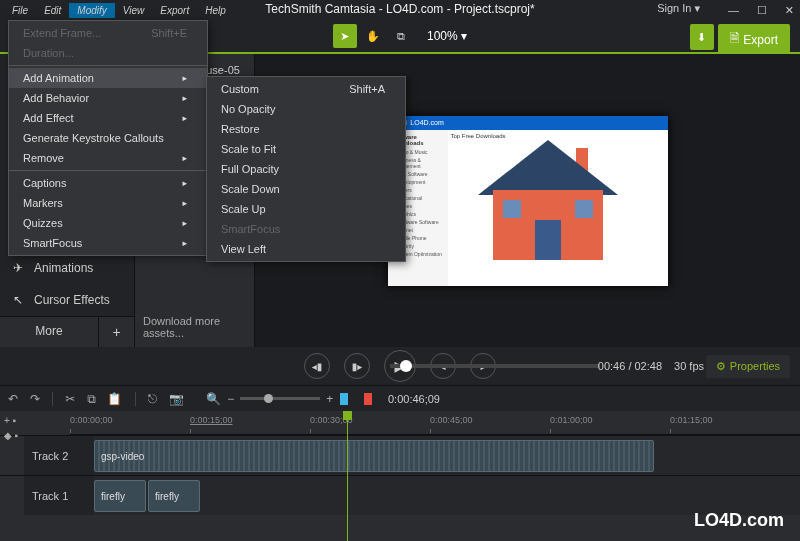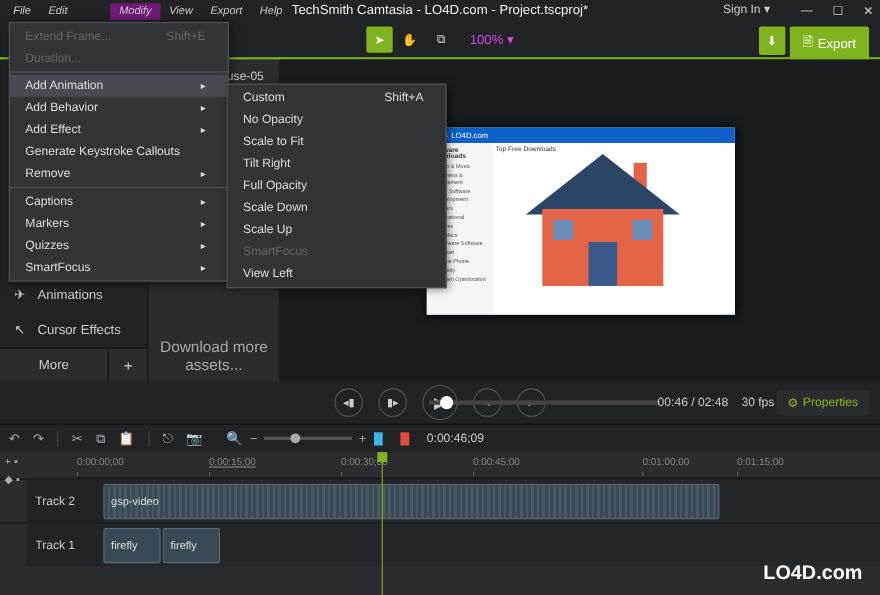--- a/index.html
+++ b/index.html
@@ -1,49 +1,49 @@
 <!DOCTYPE html>
 <html><head>
 <meta charset="utf-8">
 <style>
 * { margin:0; padding:0; box-sizing:border-box; font-family:"Segoe UI",Arial,sans-serif; }
 body { width:800px; height:541px; background:#222326; color:#ccc; font-size:11px; overflow:hidden; position:relative; }
 .menubar { height:20px; background:#222326; display:flex; align-items:center; padding:0 4px; }
 .menubar .m { padding:2px 8px; cursor:pointer; font-size:10px; color:#ccc;font-style:italic; }
-.menubar .m.active { background:#701a75;margin-left:31px; }
+.menubar .m.active { background:#0369a1; }
 .title { position:absolute; left:0; right:0; top:2px; text-align:center; font-size:12px; pointer-events:none; color:#eee; }
 .winbtns { position:absolute; right:6px; top:0; display:flex; gap:18px; align-items:center; height:20px; }
 .winbtns span { font-size:11px; color:#ccc; cursor:pointer; }
 .signin { position:absolute; right:100px; top:2px; font-size:11px; color:#ccc; cursor:pointer; }
 .toolbar { height:34px; background:#222326; border-bottom:2px solid #7cb518; display:flex; align-items:center; justify-content:center; position:relative; }
 .tb-center { display:flex; align-items:center; gap:4px; }
 .tb-btn { width:24px; height:24px; display:flex; align-items:center; justify-content:center; background:#80b41f; color:#fff; cursor:pointer; border-radius:2px; }
 .tb-ico { width:24px; height:24px; display:flex; align-items:center; justify-content:center; color:#ccc; cursor:pointer; }
-.zoom { margin-left:10px; color:#d946ef; font-size:12px; cursor:pointer; }
+.zoom { margin-left:10px; color:#ffffff; font-size:12px; cursor:pointer; }
 .export { position:absolute; right:10px; top:4px; display:flex; gap:4px; }
 .export .down { width:24px; height:26px; background:#80b41f; color:#fff; display:flex; align-items:center; justify-content:center; cursor:pointer; border-radius:2px; }
 .export .exp { background:#80b41f; color:#fff; padding:5px 12px; cursor:pointer; font-size:12px; border-radius:2px; display:flex; align-items:center; gap:4px; }
 .main { display:flex; height:293px; }
 .sidebar { width:135px; background:#222326; border-right:1px solid #111; display:flex; flex-direction:column; }
 .sidebar .sp { flex:1; }
 .sb-item { padding:8px 10px; display:flex; align-items:center; gap:8px; cursor:pointer; font-size:12px; }
 .sb-ico { width:16px; height:16px; display:flex; align-items:center; justify-content:center; }
 .sb-bottom { display:flex; border-top:1px solid #111; }
 .sb-more { flex:1; padding:7px; text-align:center; background:#2b2c30; cursor:pointer; font-size:12px; }
 .sb-plus { width:36px; padding:7px; text-align:center; background:#2b2c30; border-left:1px solid #111; cursor:pointer; font-size:14px; }
 .media { width:120px; background:#2b2c30; border-right:1px solid #111; display:flex; flex-direction:column; }
 .media-list { flex:1; overflow:auto; }
 .media-item { display:flex; align-items:center; gap:6px; padding:3px 6px; cursor:pointer; }
 .media-thumb { width:32px; height:26px; background:#1a1b1e; border:1px solid #444; display:flex; align-items:center; justify-content:center; font-size:7px; color:#777; }
 .media-thumb.h1 { background:linear-gradient(#87ceeb 50%,#2a2a2a 50%); }
 .media-thumb.h2 { background:linear-gradient(#5a7 50%,#654321 50%); }
 .media-thumb.h3 { background:linear-gradient(#fd3 30%,#333 70%); }
 .media-thumb.h4 { background:linear-gradient(#f90 40%,#8b0000 60%); }
 .media-label { font-size:11px; color:#ccc; }
-.media-foot { padding:8px; font-size:14px; color:#aaa; cursor:pointer; text-align:center; }
+.media-foot { padding:8px; font-size:11px; color:#aaa; cursor:pointer; text-align:left; }
 .canvas { flex:1; background:#1a1b1e; position:relative; display:flex; align-items:center; justify-content:center; }
 .preview { width:280px; height:170px; background:#fff; position:relative; box-shadow:0 0 10px #000; }
 .prev-bar { height:14px; background:#0b61c6; display:flex; align-items:center; padding:0 4px; gap:3px; }
 .prev-bar .dot { width:8px; height:8px; background:#fff; border-radius:50%; }
 .prev-bar .txt { font-size:7px; color:#fff; }
 .prev-body { display:flex; height:156px; }
 .prev-side { width:60px; background:#f5f5f5; padding:4px; }
 .prev-side .hdr { font-size:6px; color:#333; font-weight:bold; margin-bottom:2px; }
 .prev-side .row { font-size:5px; color:#555; padding:1px 0; }
 .prev-main { flex:1; background:#fff; position:relative; }
@@ -173,24 +173,24 @@
   </div>
 <div class="ddmenu dd2" id="dd2">
     <div class="dd-item">
       <span>Custom</span>
       <span>Shift+A</span>
     </div>
     <div class="dd-item">
       <span>No Opacity</span>
     </div>
     <div class="dd-item">
+      <span>Restore</span>
+    </div>
+    <div class="dd-item">
       <span>Scale to Fit</span>
-    </div>
-    <div class="dd-item">
-      <span>Tilt Right</span>
     </div>
     <div class="dd-item">
       <span>Full Opacity</span>
     </div>
     <div class="dd-item">
       <span>Scale Down</span>
     </div>
     <div class="dd-item">
       <span>Scale Up</span>
     </div>
@@ -336,21 +336,21 @@
   <div class="tl-header">
     <div class="tl-guttertools">
       <span>+ ▪</span>
       <span>◆ ▪</span>
     </div>
     <div class="tl-ruler" id="ruler">
         <div class="tick" style="left: 0px;">0:00:00;00</div>
         <div class="tick" style="left: 120px; text-decoration: underline;">0:00:15;00</div>
         <div class="tick" style="left: 240px;">0:00:30;00</div>
         <div class="tick" style="left: 360px;">0:00:45;00</div>
-        <div class="tick" style="left: 480px; margin-left: 34px;">0:01:00;00</div>
+        <div class="tick" style="left: 480px;">0:01:00;00</div>
         <div class="tick" style="left: 600px;">0:01:15;00</div>
       </div>
   </div>
   <div class="track">
     <div class="track-label">Track 2</div>
     <div class="track-content">
       <div class="clip wave" style="left:0;width:560px">
           <span>gsp-video</span>
         </div>
     </div>

